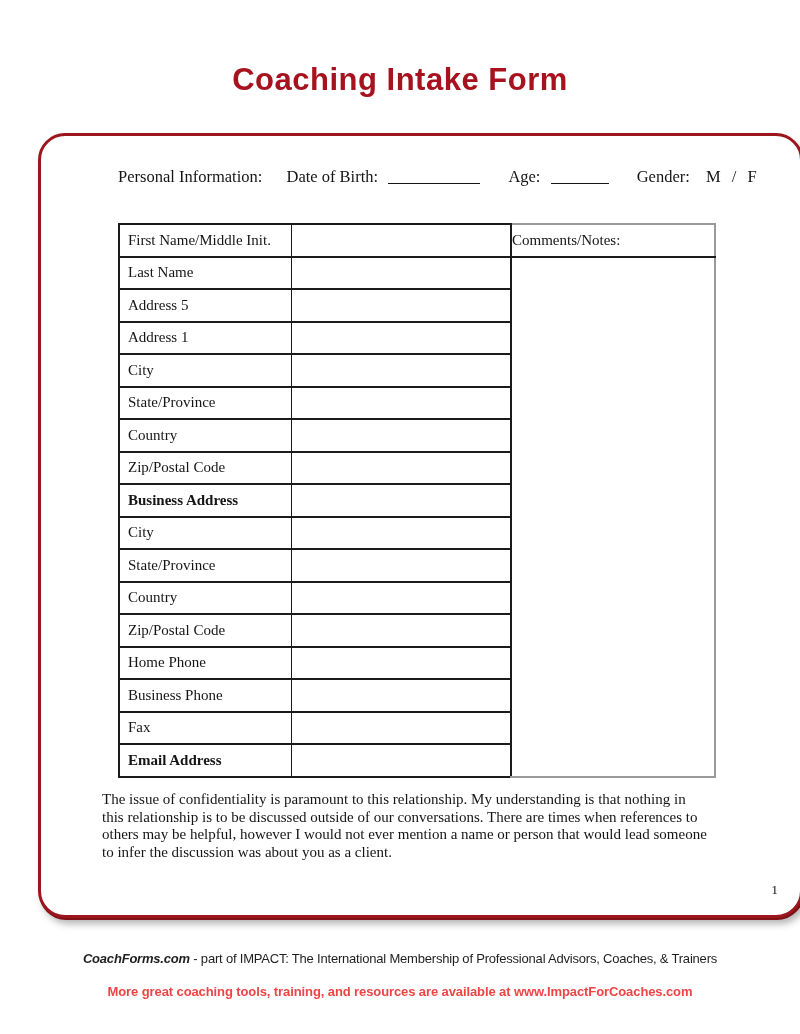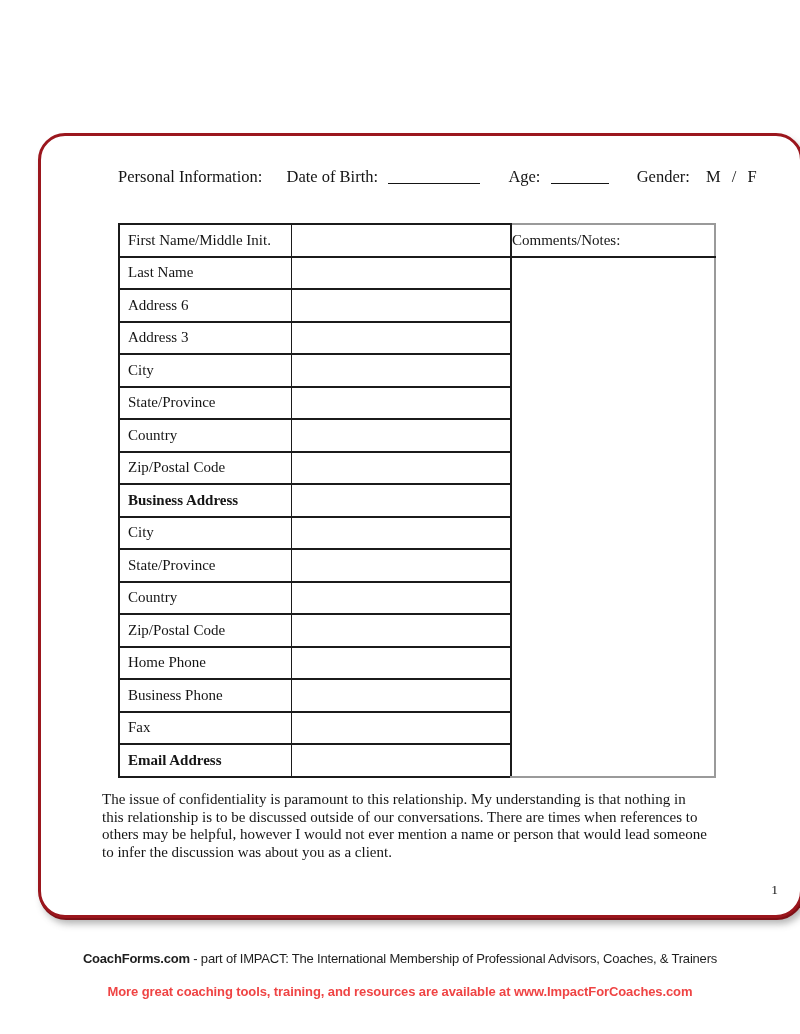--- a/index.html
+++ b/index.html
@@ -92,36 +92,37 @@
     position:absolute;right:22px;bottom:17px;
     font-size:13.5px;
   }
   .footer-line1{
     position:absolute;top:951px;left:0;width:100%;
     text-align:center;
     font-family:"Liberation Sans","DejaVu Sans",sans-serif;
     font-size:13px;letter-spacing:-.2px;
     color:#1e1e1e;white-space:nowrap;
   }
-  .footer-line1 .brand{font-weight:bold;}
+  .footer-line1 .brand{font-weight:bold;font-style:italic;}
   .footer-line2,.footer-line3{
     position:absolute;left:0;width:100%;
     text-align:center;
     font-family:"Liberation Sans","DejaVu Sans",sans-serif;
     font-weight:bold;font-size:13px;letter-spacing:-.1px;
     color:#ef4444;white-space:nowrap;
   }
   .footer-line2{top:984px;}
   .footer-line3{top:1002px;}
 </style>
 </head>
 <body>
 
 <div class="page">
 
+  <h1 class="page-title">Coaching Intake Form</h1>
 
   <div class="form-box">
 
     <div class="personal-line">
       <span>Personal Information:</span>
       <span class="lbl-dob">Date of Birth:</span>
       <span class="blank dob-blank"></span>
       <span class="lbl-age">Age:</span>
       <span class="blank age-blank"></span>
       <span class="lbl-gender">Gender:</span>
@@ -139,25 +140,25 @@
             <td class="label-cell first">First Name/Middle Init.</td>
             <td class="input-cell first"></td>
             <td class="comments-header-cell">Comments/Notes:</td>
           </tr>
           <tr>
             <td class="label-cell">Last Name</td>
             <td class="input-cell"></td>
             <td class="comments-body-cell" rowspan="16"></td>
           </tr>
           <tr>
-            <td class="label-cell">Address 6</td>
-            <td class="input-cell"></td>
-          </tr>
-          <tr>
-            <td class="label-cell">Address 3</td>
+            <td class="label-cell">Address 5</td>
+            <td class="input-cell"></td>
+          </tr>
+          <tr>
+            <td class="label-cell">Address 1</td>
             <td class="input-cell"></td>
           </tr>
           <tr>
             <td class="label-cell">City</td>
             <td class="input-cell"></td>
           </tr>
           <tr>
             <td class="label-cell">State/Province</td>
             <td class="input-cell"></td>
           </tr>

